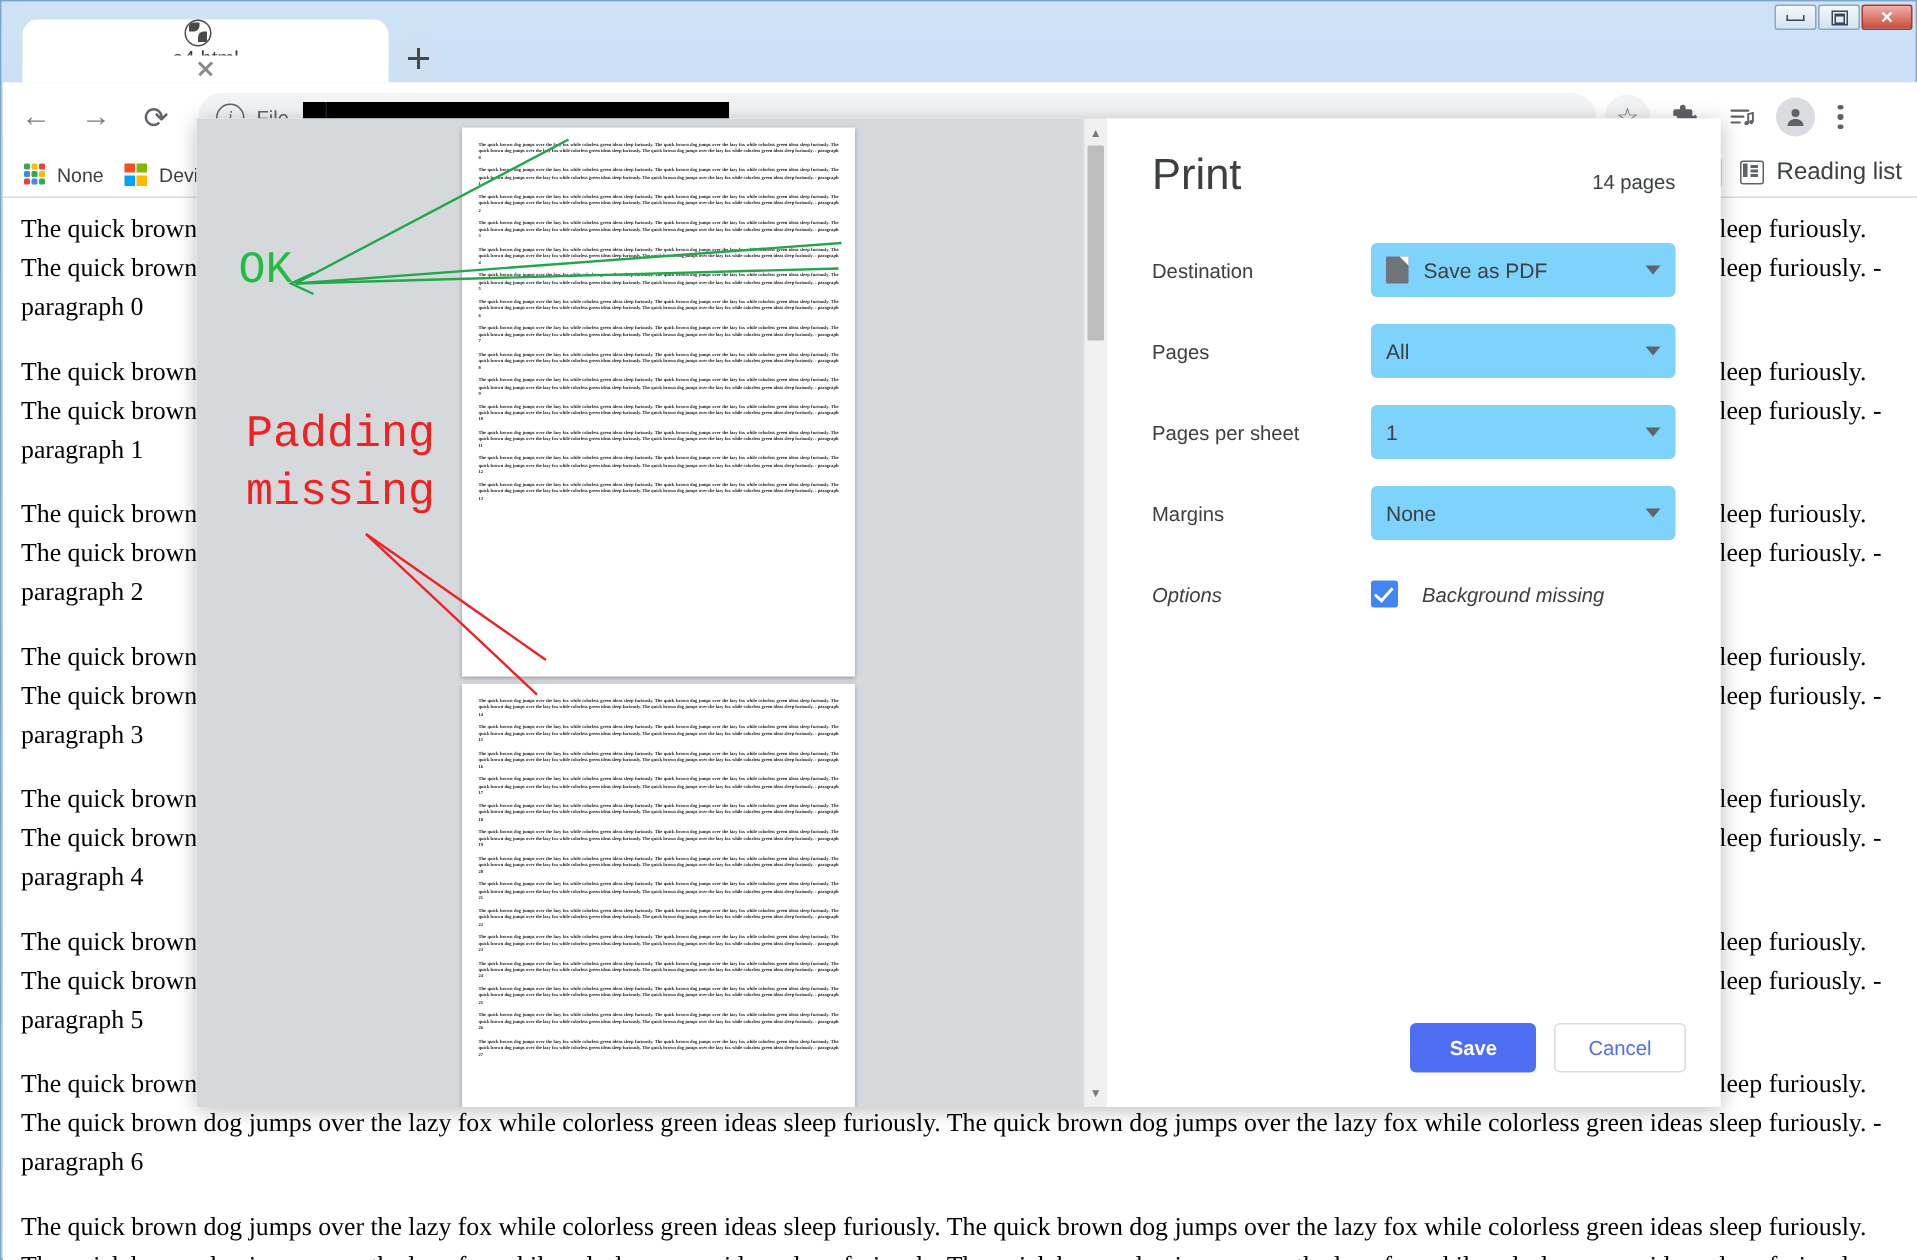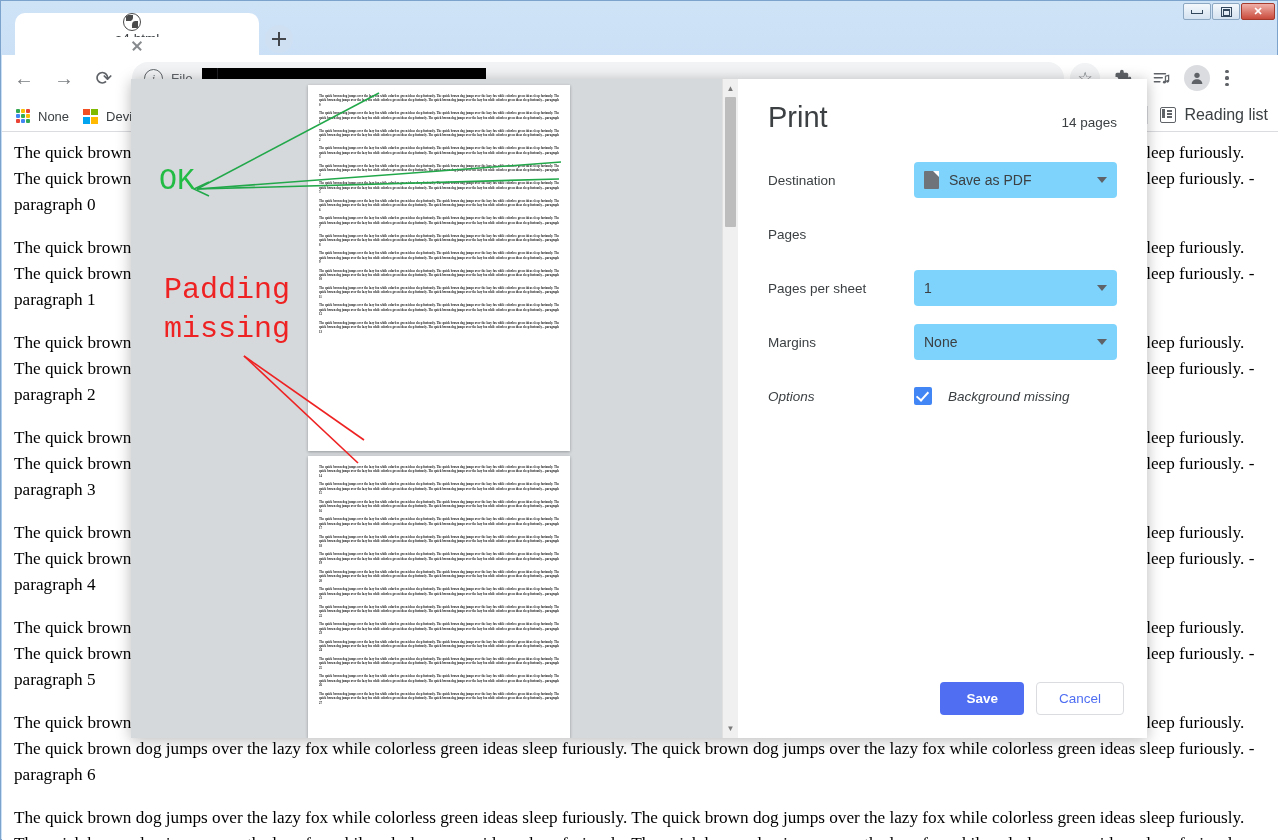--- a/index.html
+++ b/index.html
@@ -432,20 +432,24 @@
         <div class="setting-label">Destination</div>
         <div class="select">
           <span id="pdf-icon"></span>
           <span class="val">Save as PDF</span>
           <span class="caret"></span>
         </div>
       </div>
 
       <div class="setting-row">
         <div class="setting-label">Pages</div>
+        <div class="select">
+          <span class="val">All</span>
+          <span class="caret"></span>
+        </div>
       </div>
 
       <div class="setting-row">
         <div class="setting-label">Pages per sheet</div>
         <div class="select">
           <span class="val">1</span>
           <span class="caret"></span>
         </div>
       </div>
 

